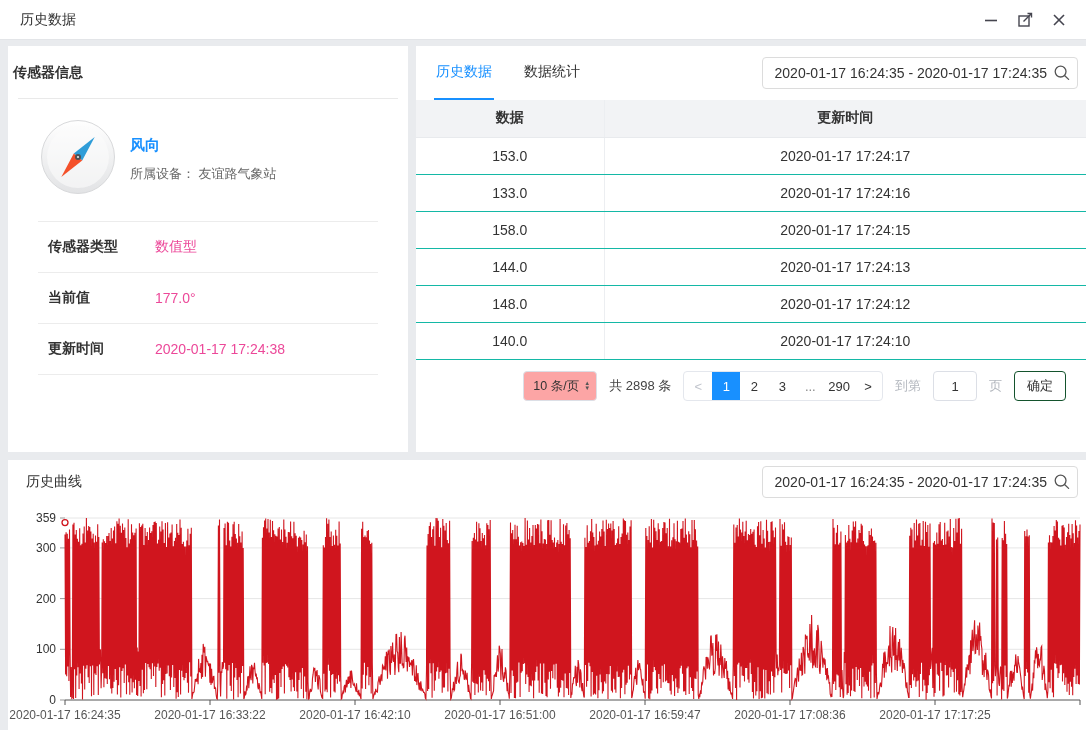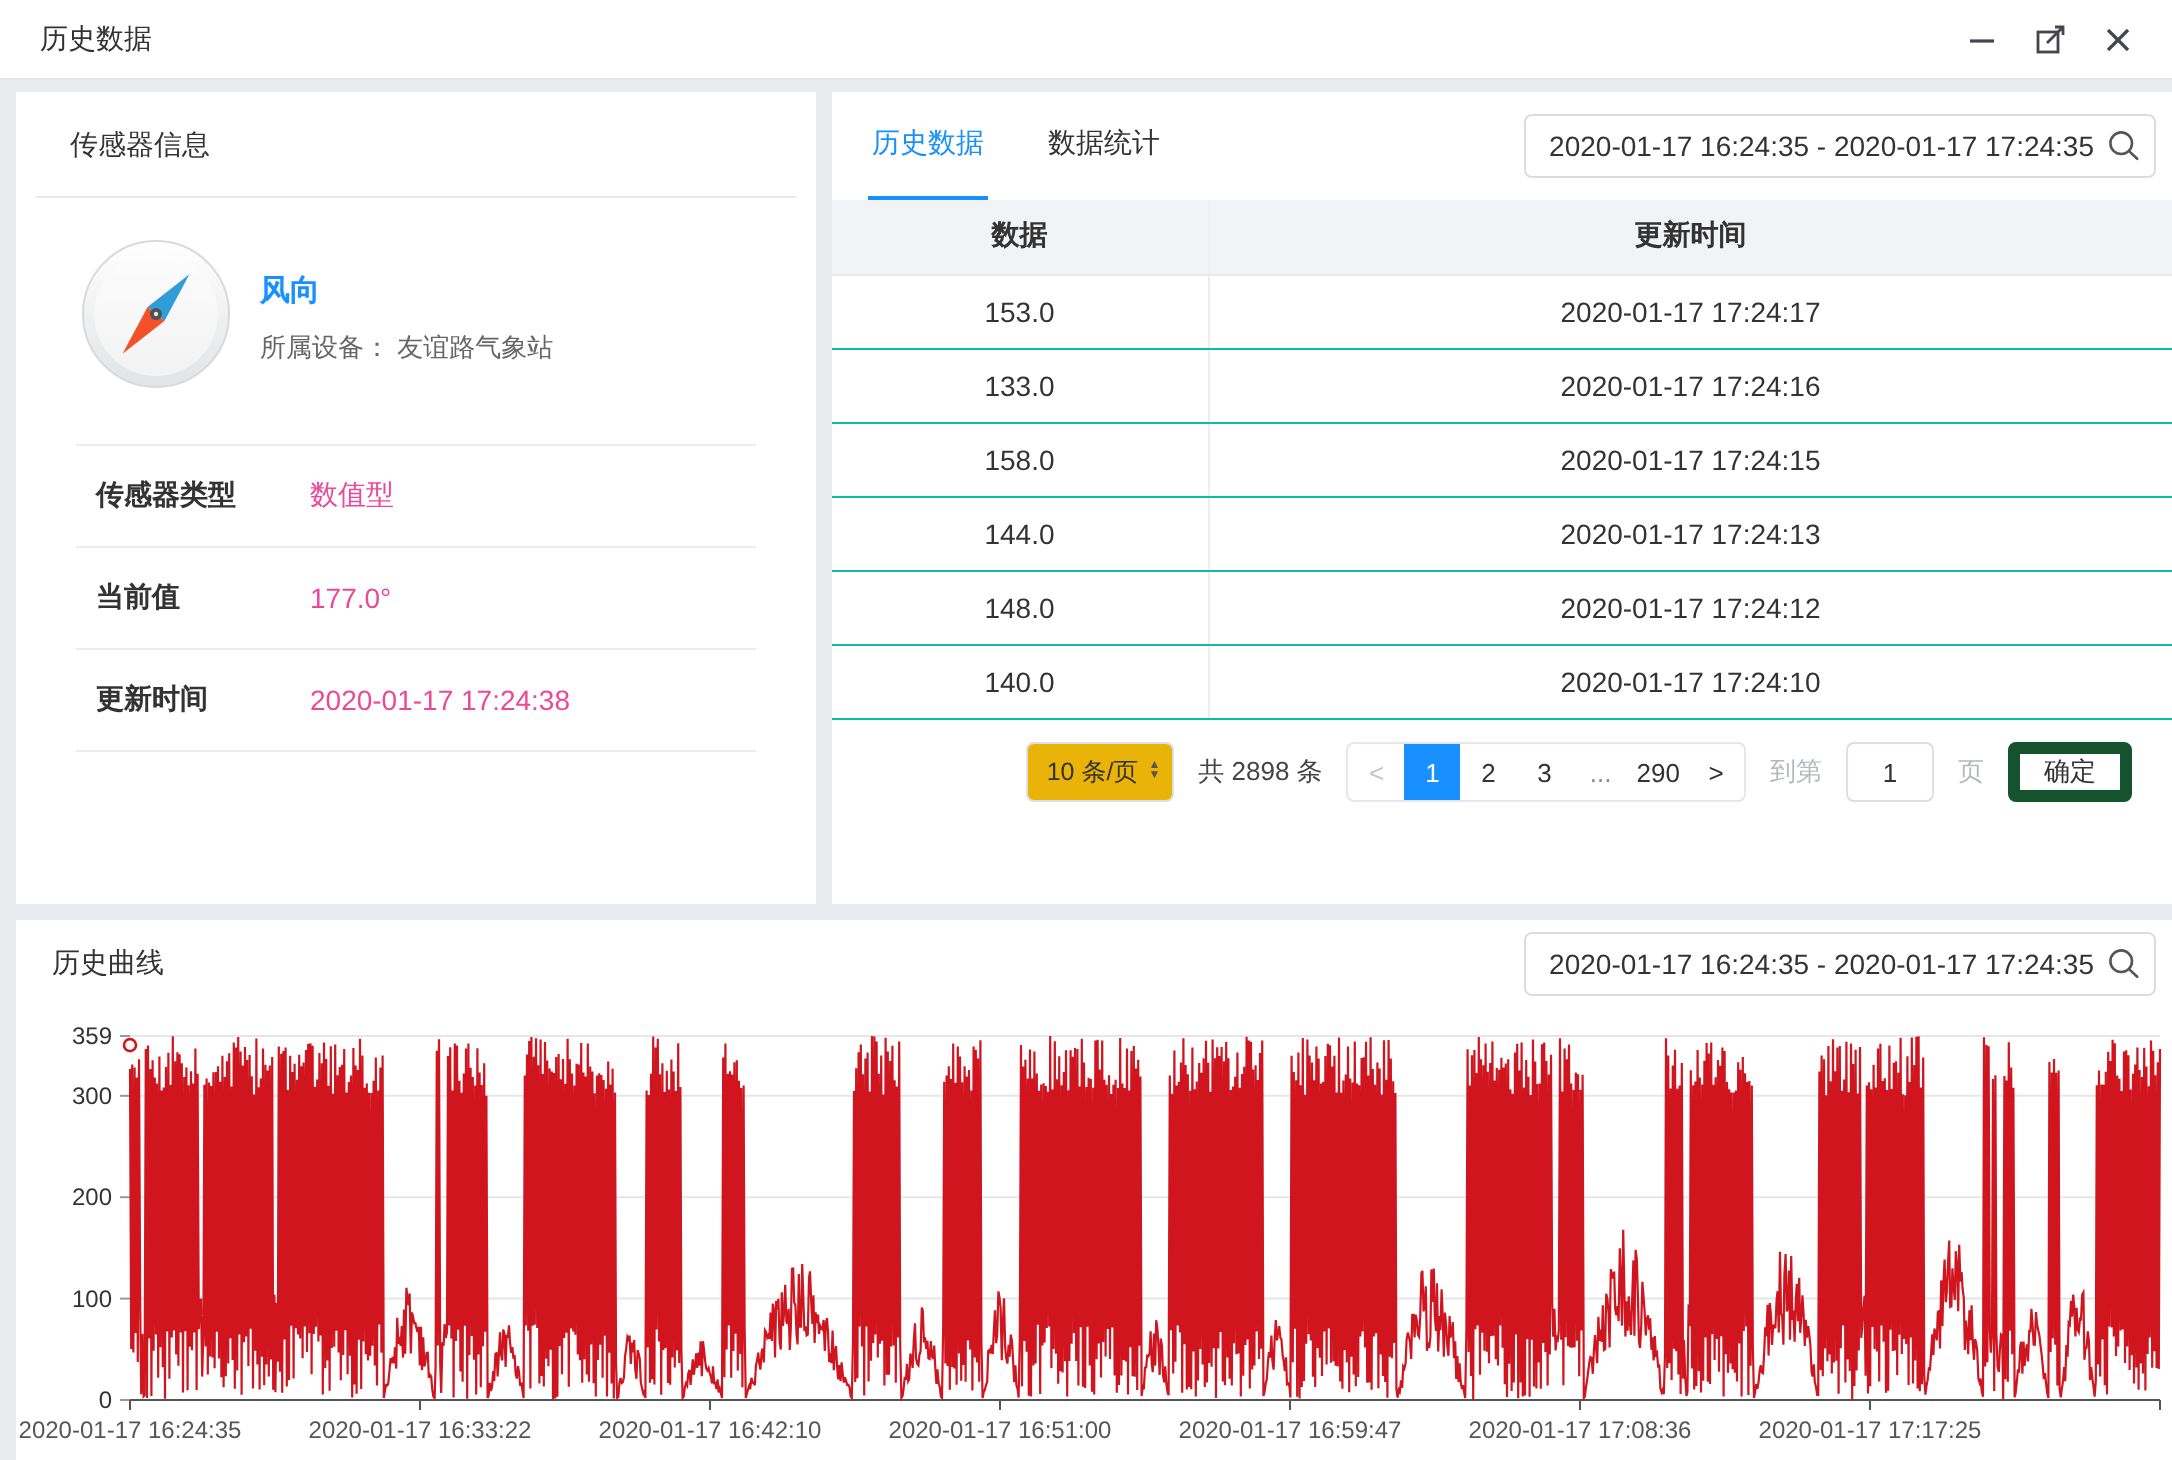--- a/index.html
+++ b/index.html
@@ -12,21 +12,21 @@
   .titlebar .title { font-size:14px; color:#333; }
   .win-controls { margin-left:auto; display:flex; align-items:center; gap:16px; }
   .win-btn { width:18px; height:18px; display:flex; align-items:center; justify-content:center; cursor:pointer; }
 
   
   .panel { position:absolute; background:#fff; }
   #sensor-panel { left:8px;  top:46px;  width:400px; height:406px; }
   #history-panel{ left:416px; top:46px; width:670px; height:406px; }
   #curve-panel  { left:8px;  top:460px; width:1078px; height:336px; }
 
-  .panel-header { height:53px; display:flex; align-items:center; padding:0 27px; position:relative; }
+  .panel-header { height:53px; display:flex; align-items:center; padding:0 5px; position:relative;font-weight:bold; }
   .panel-header::after { content:""; position:absolute; left:10px; right:10px; bottom:0; height:1px; background:#e9e9e9; }
   .panel-title { font-size:14px; color:#333; }
 
   
   .sensor-head { display:flex; align-items:center; padding:20px 18px 22px 32px; }
   .sensor-meta { margin-left:14px; }
   .sensor-name { color:#1890ff; font-size:15px; font-weight:bold; margin-bottom:10px; }
   .sensor-device { color:#666; font-size:13px; }
   .sensor-rows { margin:0 30px; border-top:1px solid #ececec; }
   .sensor-row { height:51px; display:flex; align-items:center; border-bottom:1px solid #ececec; padding-left:10px; }
@@ -45,34 +45,34 @@
   .daterange .dr-text { font-size:14px; color:#333; white-space:nowrap; }
   .daterange .dr-icon { margin-left:6px; display:flex; }
 
   table.data-table { width:100%; border-collapse:collapse; table-layout:fixed; }
   table.data-table th { background:#f2f3f5; height:37px; font-size:14px; font-weight:bold; color:#333; text-align:center;
                         border-bottom:1px solid #e8eaed; }
   table.data-table td { height:37px; font-size:14px; color:#333; text-align:center; border-bottom:1px solid #14b8a6; }
   table.data-table th:first-child, table.data-table td:first-child { width:188px; border-right:1px solid #eceef1; }
 
   .pagination { height:53px; display:flex; align-items:center; justify-content:flex-end; gap:12px; padding:0 20px; }
-  .page-size { height:30px; border:1px solid #dcdfe6; border-radius:4px; background:#eab308; display:flex;
+  .page-size { height:30px; border:1px solid #dcdfe6; border-radius:4px; background:#fca5a5; display:flex;
                align-items:center; padding:0 6px 0 9px; font-size:12.5px; color:#333; cursor:pointer; }
   .sel-arrows { display:flex; flex-direction:column; line-height:5px; font-size:6px; color:#555; margin-left:5px; }
   .total { font-size:13px; color:#444; white-space:nowrap; }
   .pager { display:flex; align-items:center; border:1px solid #e4e7ed; border-radius:4px; overflow:hidden; background:#fff; }
   .pg-item { min-width:28px; height:28px; display:flex; align-items:center; justify-content:center;
              font-size:13px; color:#333; cursor:pointer; padding:0 4px; }
   .pg-item.disabled { color:#c0c4cc; cursor:default; }
   .pg-item.active { background:#1890ff; color:#fff; }
   .pg-item.dots { color:#888; }
   .jump-label { font-size:13px; color:#b4b8bf; white-space:nowrap; }
   .jump-input { width:44px; height:30px; border:1px solid #dcdfe6; border-radius:4px; text-align:center;
                 font-size:13px; color:#333; outline:none; }
-  .confirm-btn { height:30px; padding:0 12px; border:6px solid #14532d; border-radius:4px; background:#fff;
+  .confirm-btn { height:30px; padding:0 12px; border:1px solid #14532d; border-radius:4px; background:#fff;
                  font-size:13px; color:#333; cursor:pointer; }
 
   
   .curve-head { height:44px; display:flex; align-items:center; padding:0 8px 0 18px; }
   #curve-svg { display:block; overflow:visible; }
 </style>
 </head>
 <body>
 
 <div class="titlebar">

